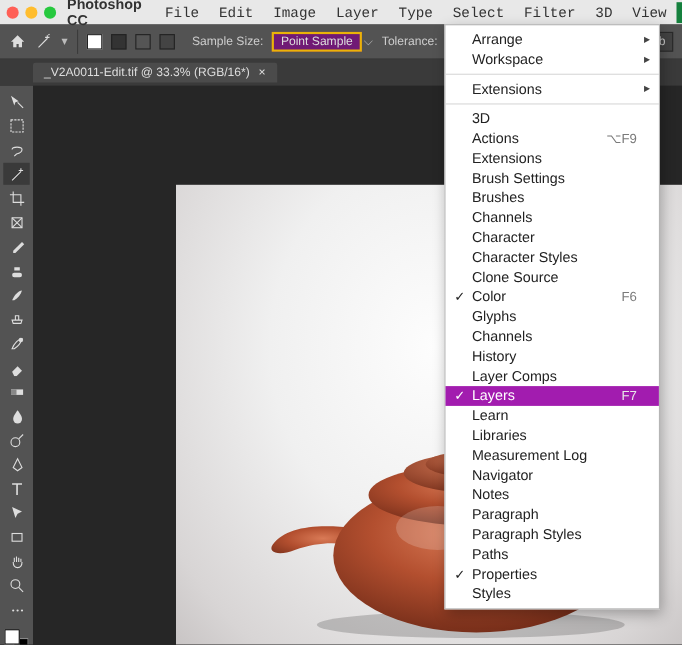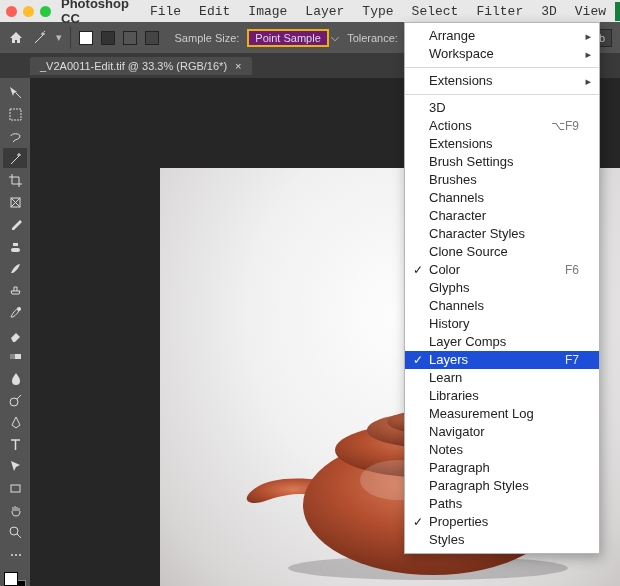--- a/index.html
+++ b/index.html
@@ -39,21 +39,21 @@
   .bg { position:absolute; width:14px; height:14px; background:#000; border:1px solid #888; bottom:0; right:0;}
 
   
   .canvas { position:absolute; left:30px; top:78px; right:0; bottom:0; background:#262626; }
   .doc { position:absolute; left:130px; top:90px; width:470px; height:420px; background: radial-gradient(ellipse at 50% 35%, #fdfdfd 0%, #f0f0f0 45%, #d8d5d5 85%, #c8c4c4 100%); }
   .teapot { position:absolute; left:50%; bottom:8px; transform:translateX(-45%); width:360px; height:250px; }
 
   
   .dropdown { position:absolute; left:404px; top:22px; width:196px; background:#fff; border:1px solid #b5b5b5; box-shadow: 2px 4px 12px rgba(0,0,0,.3); font-size:13px; color:#222; z-index:10; padding:4px 0;}
   .dd-item { padding: 1px 20px 1px 24px; position:relative; line-height:16px; display:flex; justify-content:space-between; align-items:center;}
-  .dd-item.hi { background:#1d4ed8; color:#fff;align-items:flex-end; }
+  .dd-item.hi { background:#a21caf; color:#fff;align-items:flex-end; }
   .dd-sep { height:1px; background:#d8d8d8; margin:4px 0; }
   .dd-check::before { content:"✓"; position:absolute; left:8px; font-size:12px;}
   .dd-arrow::after { content:"▸"; position:absolute; right:8px; font-size:11px; color:#444;}
   .dd-short { color:#7a7a7a; font-size:12px; }
   .dd-item.hi .dd-short { color:#e8e8e8; }
 </style>
 </head>
 <body>
 
 <div class="menubar">

